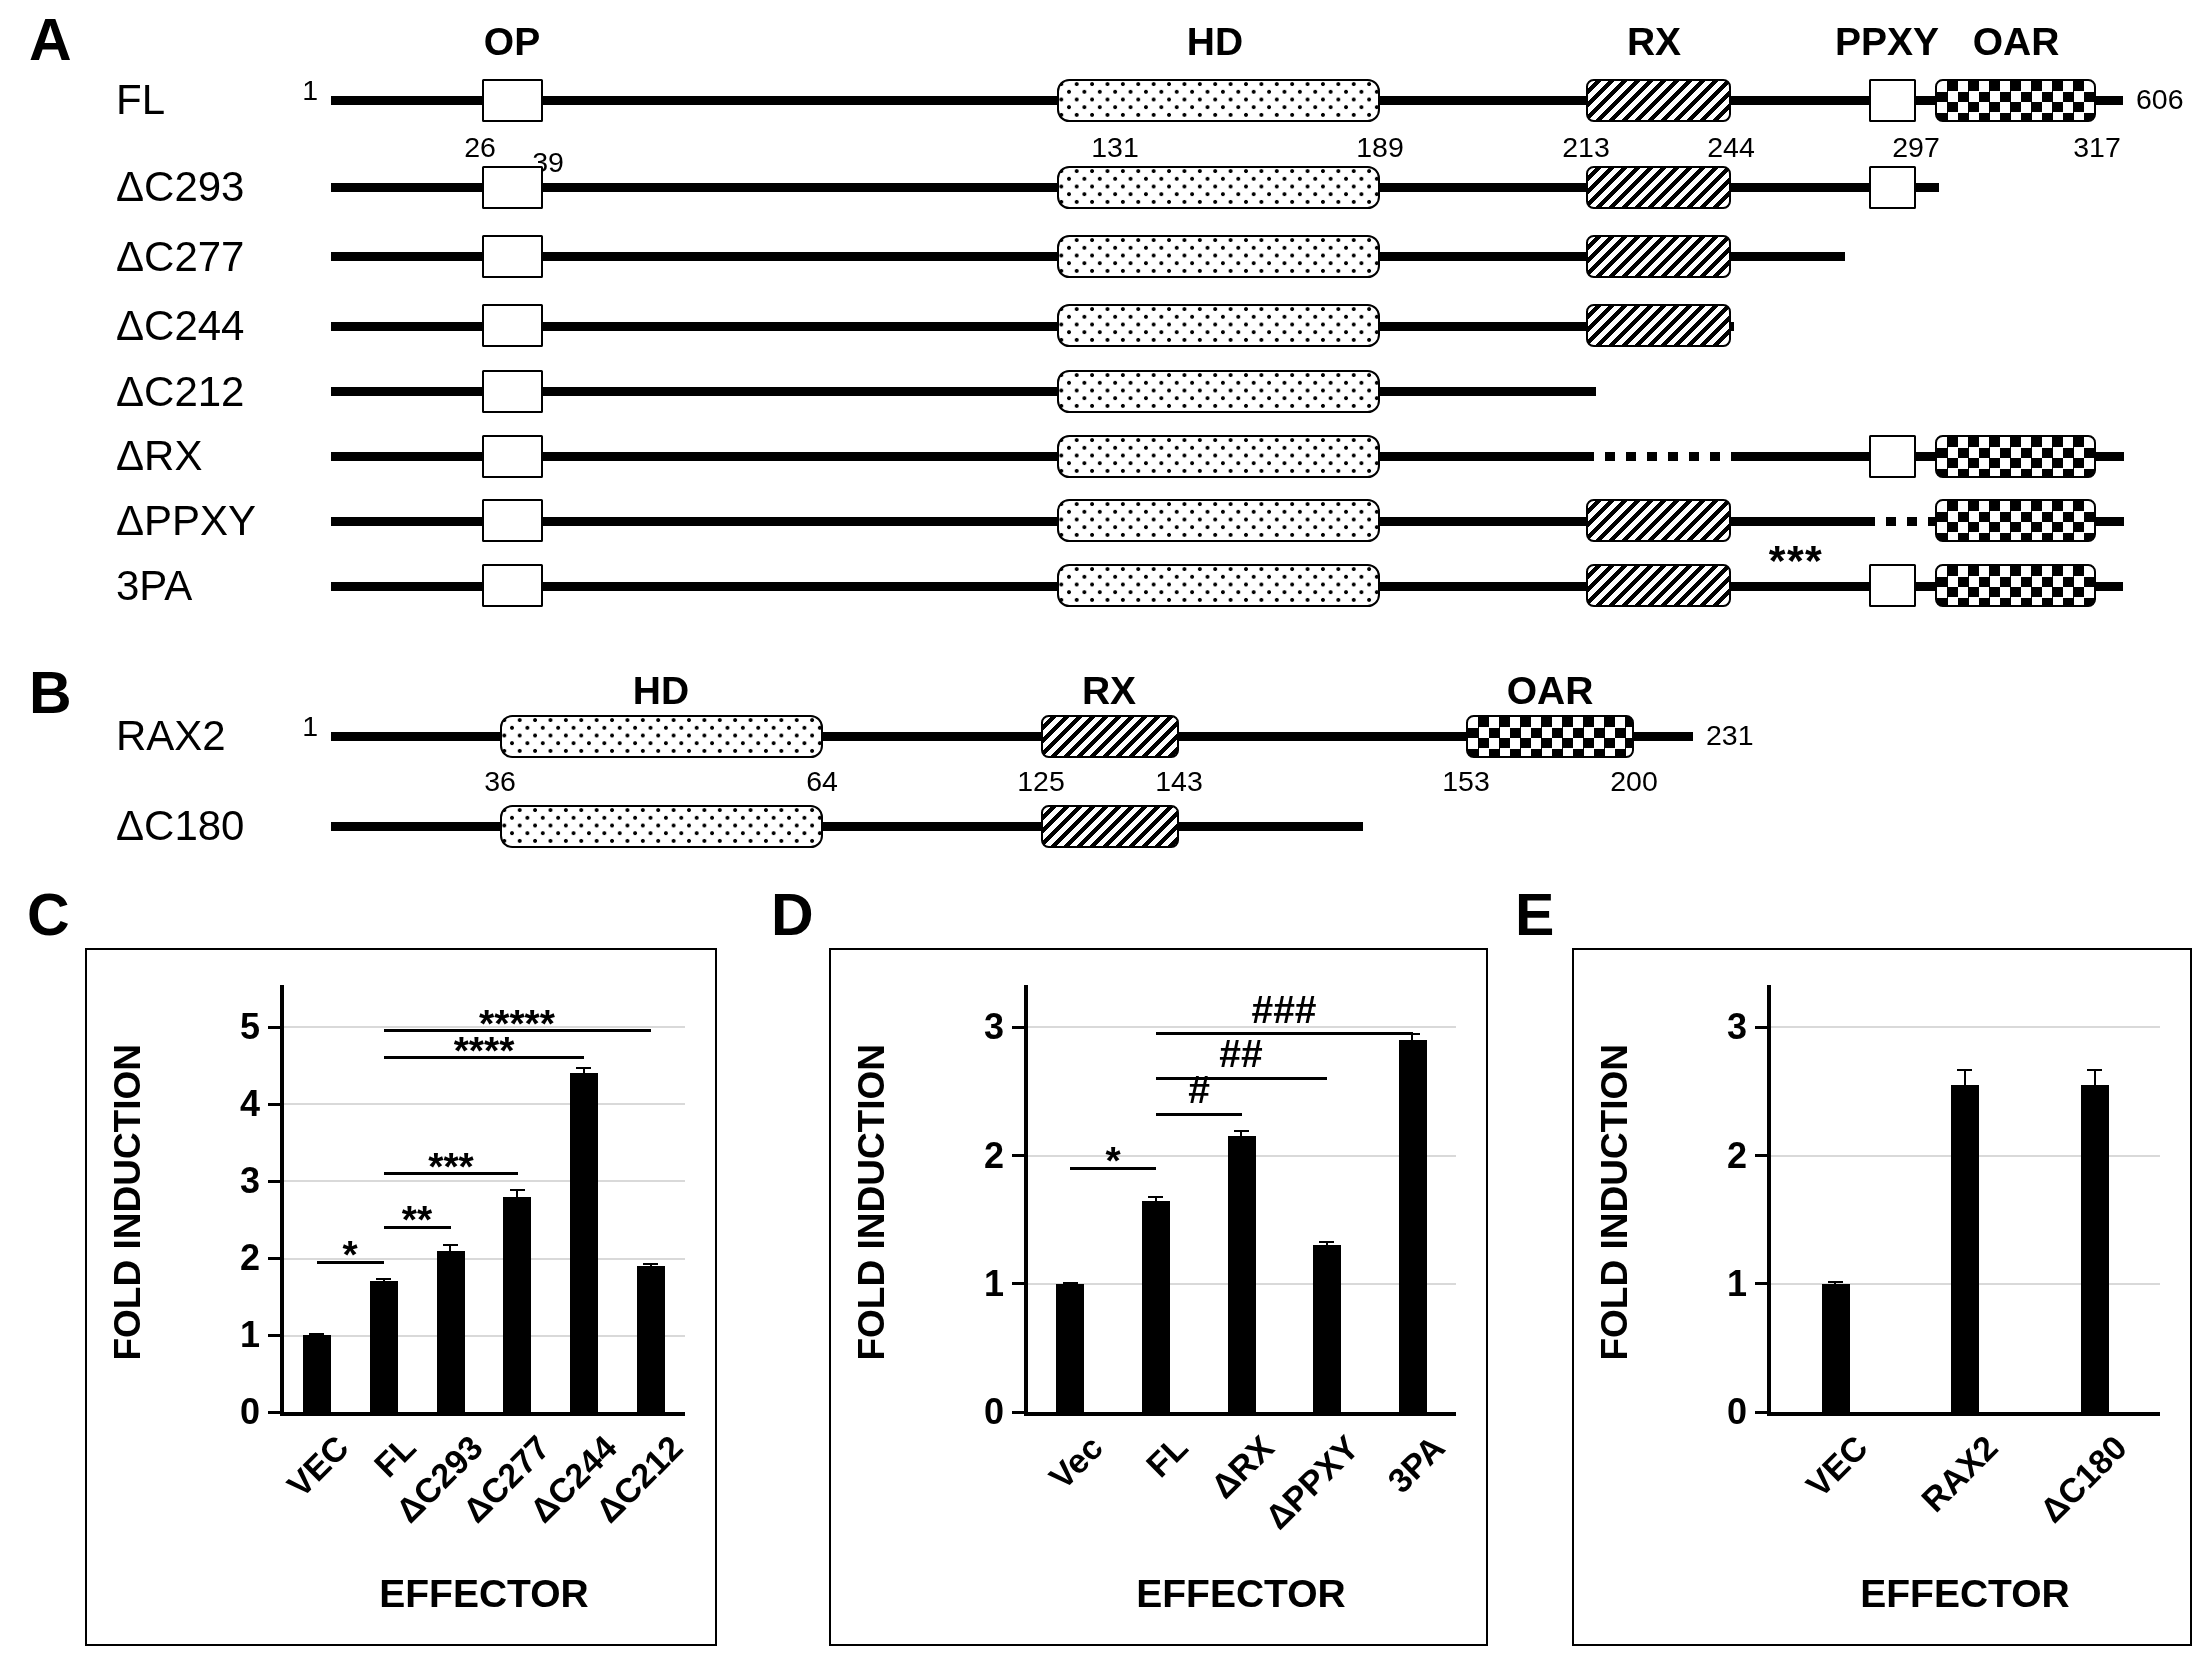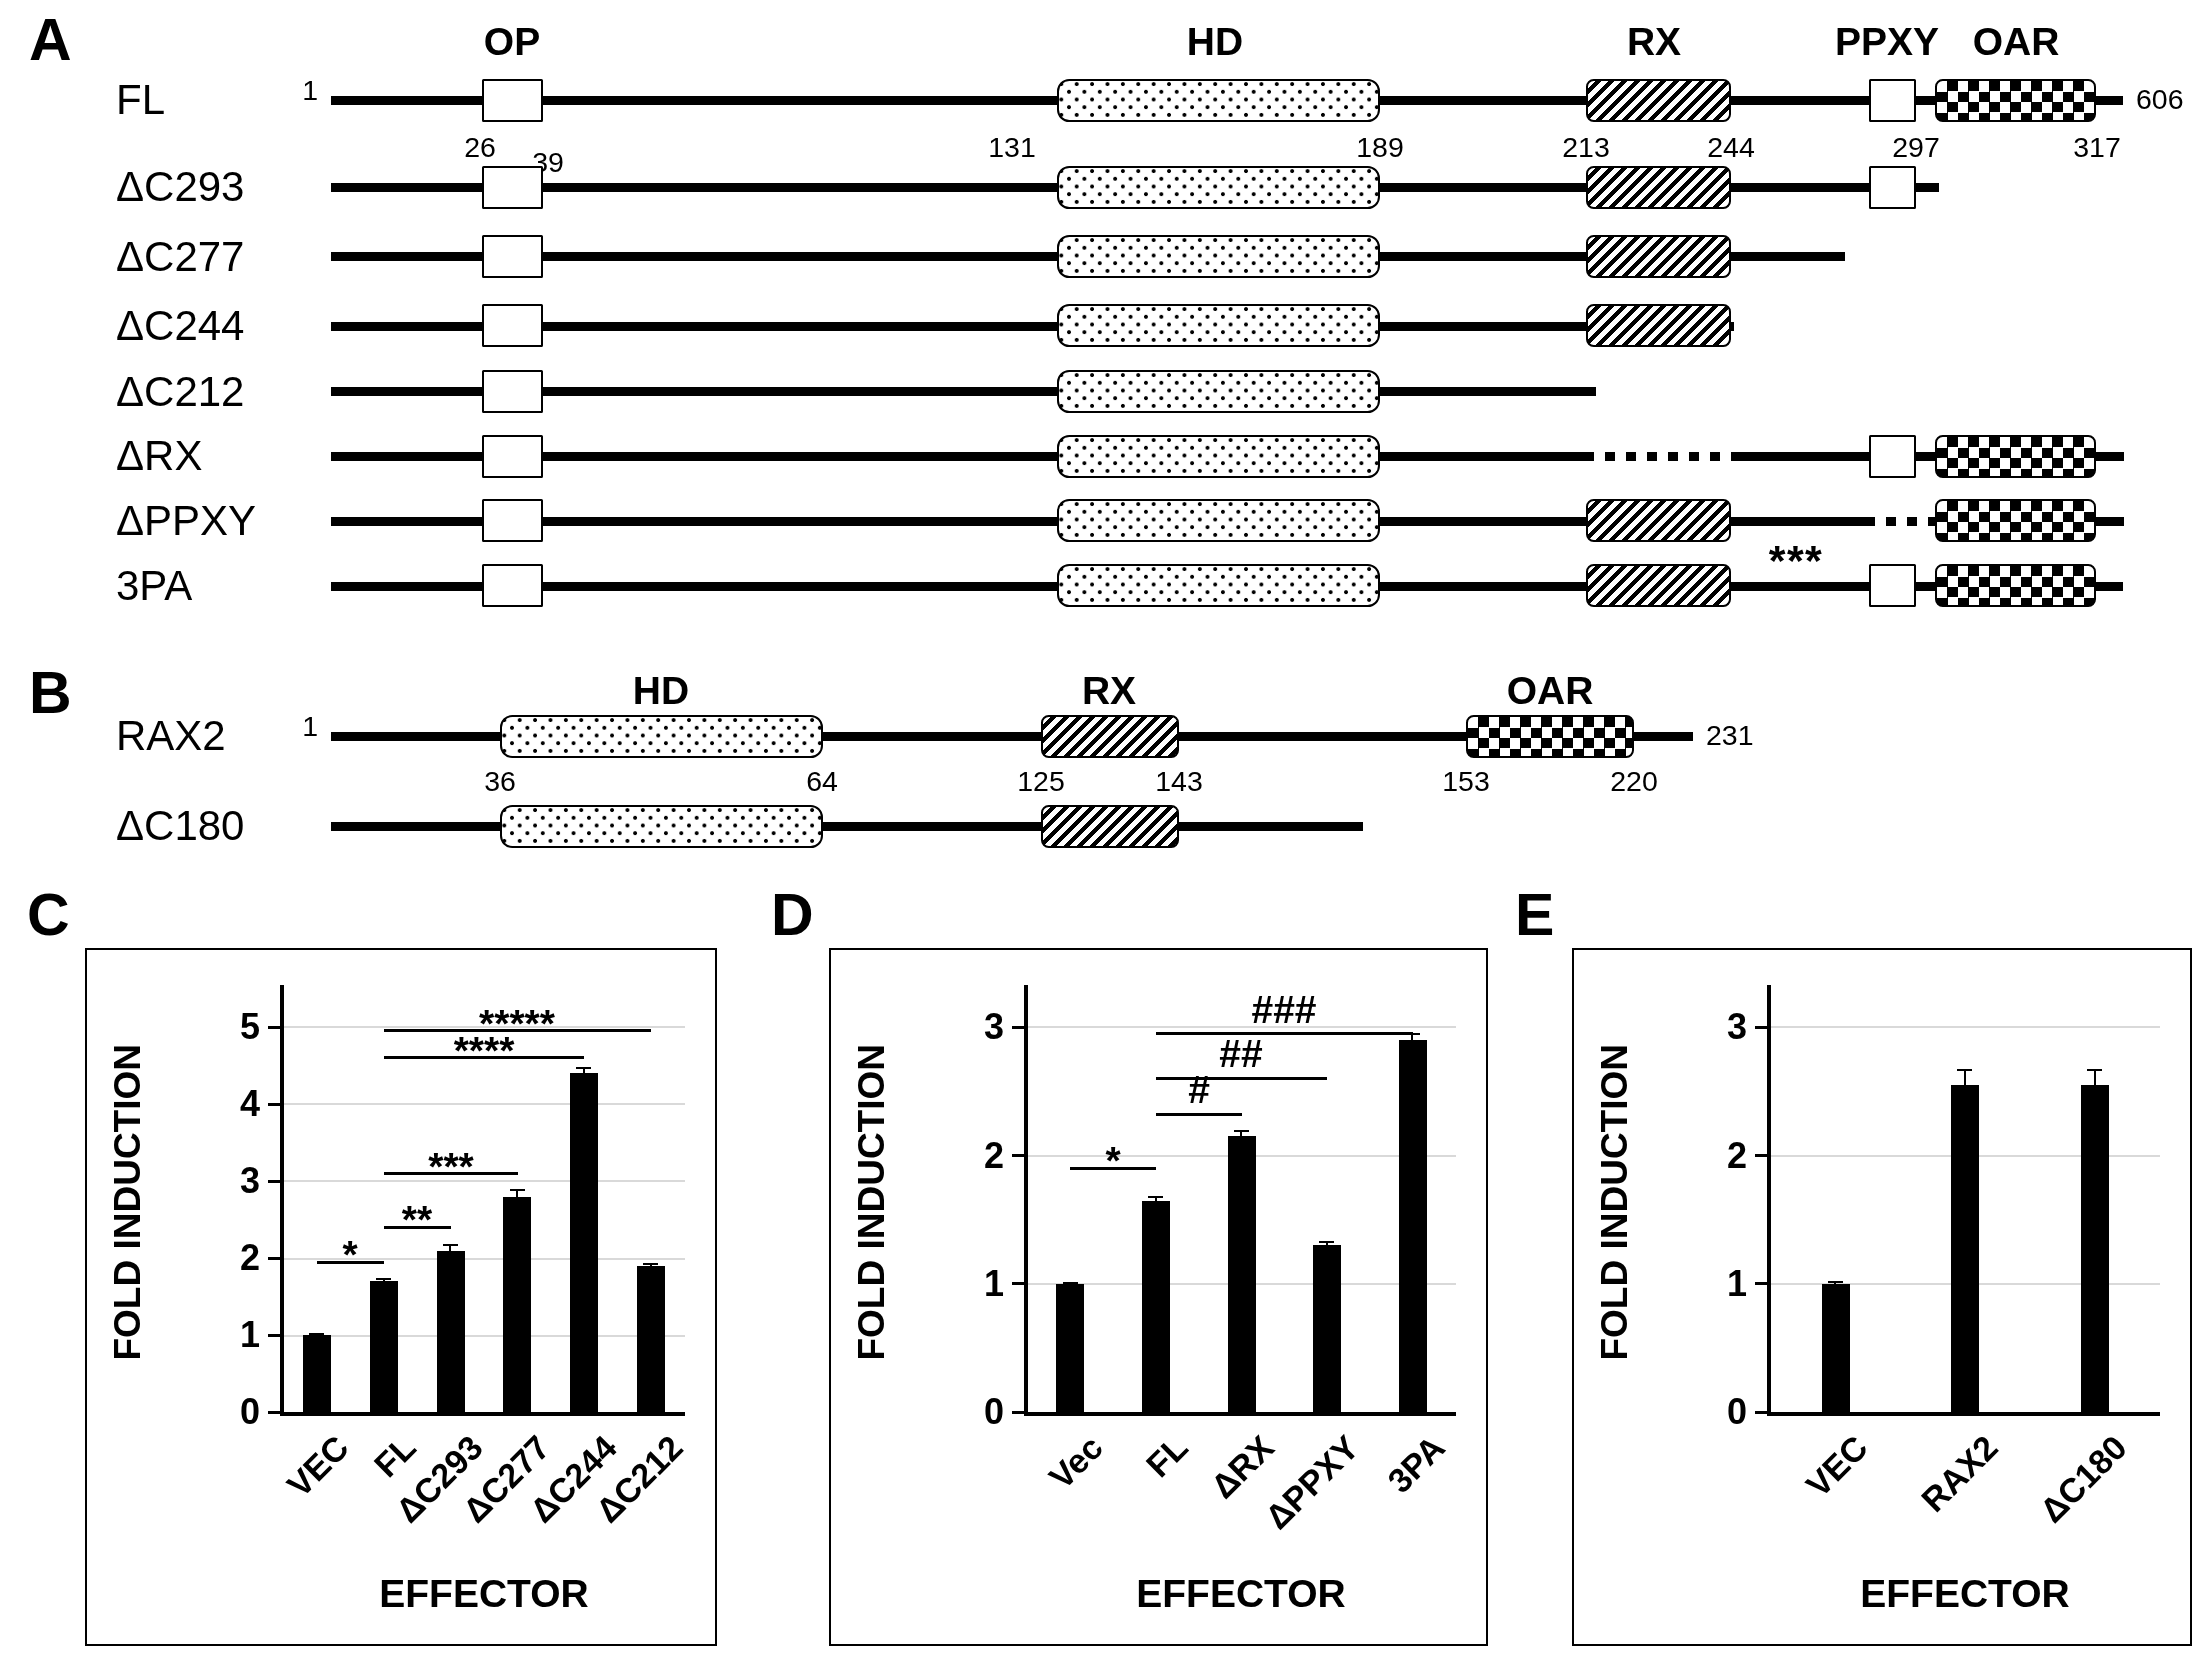--- a/index.html
+++ b/index.html
@@ -63,21 +63,21 @@
       <div class="dom-header" style="left: 2016px; top: 20px;">OAR</div>
       <div class="row-name" style="left: 116px; top: 100px;">FL</div>
       <div class="bar-line" style="left: 331px; width: 1792px; top: 96px;"></div>
       <div class="dom dom-open" style="left: 482px; width: 61px; top: 79px;"></div>
       <div class="dom dom-stipple" style="left: 1057px; width: 323px; top: 79px;"></div>
       <div class="dom dom-hatch" style="left: 1586px; width: 145px; top: 79px;"></div>
       <div class="dom dom-open" style="left: 1869px; width: 47px; top: 79px;"></div>
       <div class="dom dom-checker" style="left: 1935px; width: 161px; top: 79px;"></div>
       <div class="res-num" style="left: 480px; top: 131px;">26</div>
       <div class="res-num" style="left: 548px; top: 146px;">39</div>
-      <div class="res-num" style="left: 1012px; top: 131px;">131</div>
+      <div class="res-num" style="left: 1115px; top: 131px;">131</div>
       <div class="res-num" style="left: 1380px; top: 131px;">189</div>
       <div class="res-num" style="left: 1586px; top: 131px;">213</div>
       <div class="res-num" style="left: 1731px; top: 131px;">244</div>
       <div class="res-num" style="left: 1916px; top: 131px;">297</div>
       <div class="res-num" style="left: 2097px; top: 131px;">317</div>
       <div class="end-num" style="left: 318px; top: 74px; transform: translateX(-100%);">1</div>
       <div class="end-num" style="left: 2136px; top: 83px;">606</div>
       <div class="row-name" style="left: 116px; top: 187px;">ΔC293</div>
       <div class="bar-line" style="left: 331px; width: 1608px; top: 183px;"></div>
       <div class="dom dom-open" style="left: 482px; width: 61px; top: 166px;"></div>
@@ -131,21 +131,21 @@
       <div class="row-name" style="left: 116px; top: 736px;">RAX2</div>
       <div class="bar-line" style="left: 331px; width: 1362px; top: 732px;"></div>
       <div class="dom dom-stipple" style="left: 500px; width: 323px; top: 715px;"></div>
       <div class="dom dom-hatch" style="left: 1041px; width: 138px; top: 715px;"></div>
       <div class="dom dom-checker" style="left: 1466px; width: 168px; top: 715px;"></div>
       <div class="res-num" style="left: 500px; top: 765px;">36</div>
       <div class="res-num" style="left: 822px; top: 765px;">64</div>
       <div class="res-num" style="left: 1041px; top: 765px;">125</div>
       <div class="res-num" style="left: 1179px; top: 765px;">143</div>
       <div class="res-num" style="left: 1466px; top: 765px;">153</div>
-      <div class="res-num" style="left: 1634px; top: 765px;">220</div>
+      <div class="res-num" style="left: 1634px; top: 765px;">200</div>
       <div class="end-num" style="left: 318px; top: 710px; transform: translateX(-100%);">1</div>
       <div class="end-num" style="left: 1706px; top: 719px;">231</div>
       <div class="row-name" style="left: 116px; top: 826px;">ΔC180</div>
       <div class="bar-line" style="left: 331px; width: 1032px; top: 822px;"></div>
       <div class="dom dom-stipple" style="left: 500px; width: 323px; top: 805px;"></div>
       <div class="dom dom-hatch" style="left: 1041px; width: 138px; top: 805px;"></div>
     </div>
   <div id="charts-host">
       <div class="panel-letter" style="left: 27px; top: 886px;">C</div>
       <div class="chart-box" style="left: 85px; top: 948px; width: 632px; height: 698px;">

